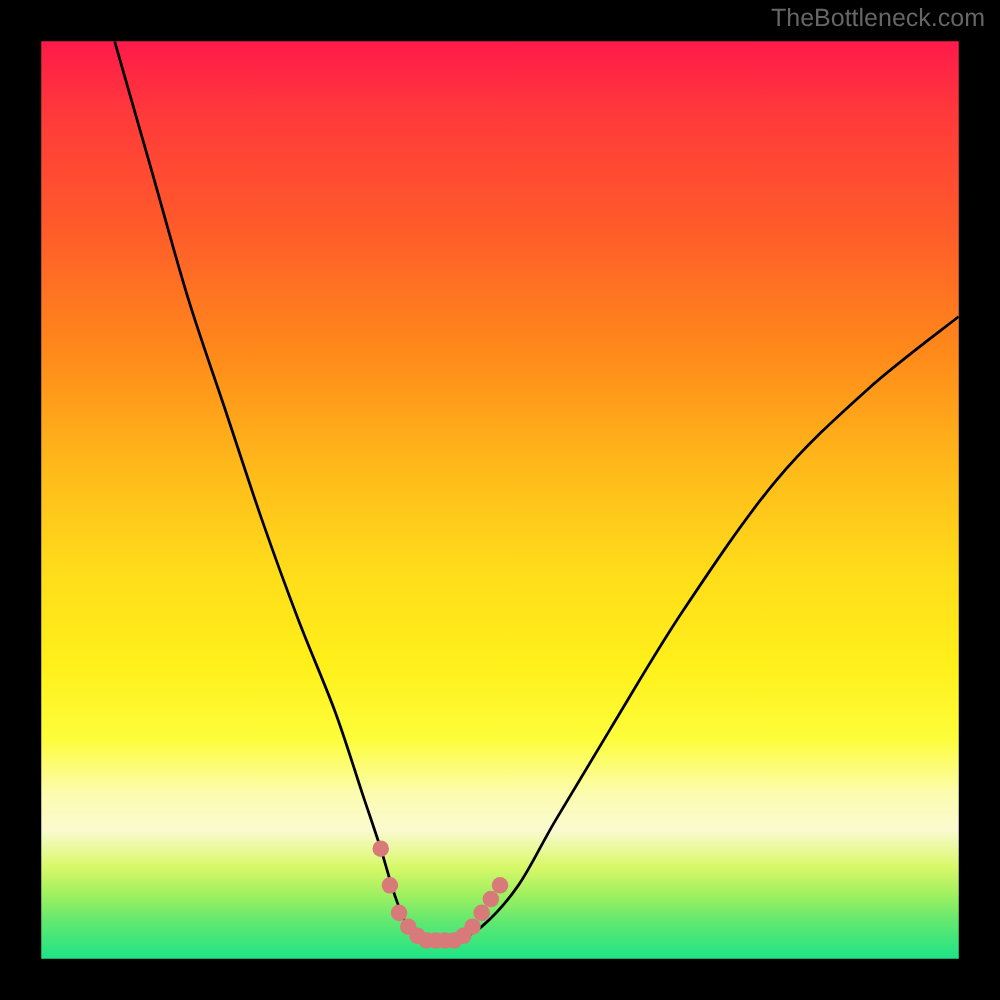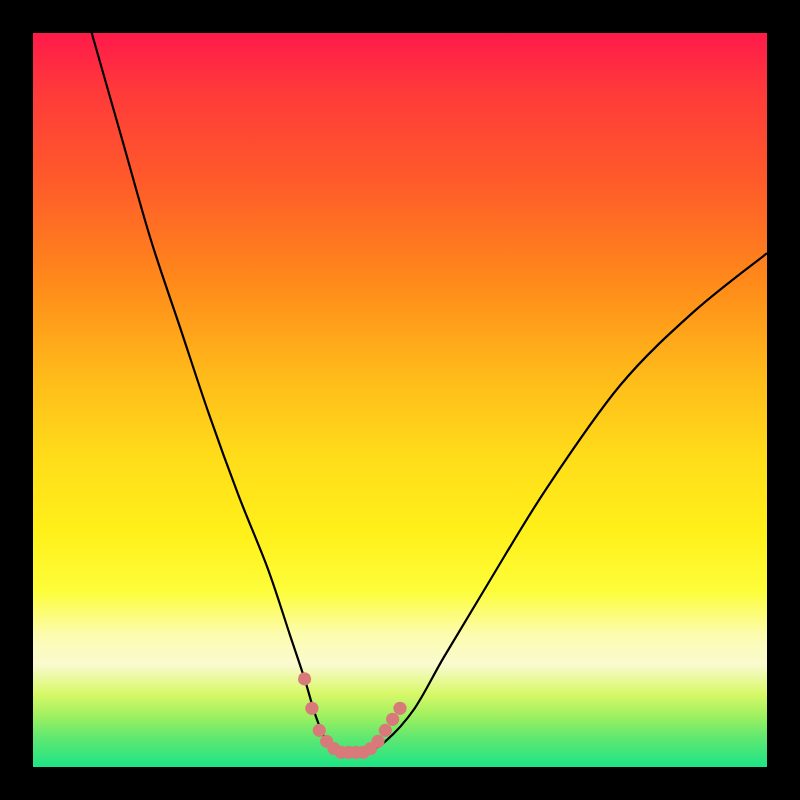--- a/index.html
+++ b/index.html
@@ -51,20 +51,21 @@
     left: 33px;
     top: 33px;
     width: 734px;
     height: 734px;
   }
 </style>
 </head>
 <body>
 
 <div class="container">
+  <div class="watermark">TheBottleneck.com</div>
   <div class="plot-area"></div>
   <svg class="curves" viewBox="0 0 100 100" preserveAspectRatio="none">
     <path id="black-curve" fill="none" stroke="#000" stroke-width="0.3" d="M 8 0 C 8.666666666666666 2.3333333333333335, 10.666666666666666 9.333333333333332, 12 14 C 13.333333333333334 18.666666666666668, 14.666666666666666 23.666666666666668, 16 28 C 17.333333333333332 32.333333333333336, 18.666666666666668 36, 20 40 C 21.333333333333332 44, 22.666666666666664 48.166666666666664, 24 52 C 25.333333333333336 55.833333333333336, 26.66666666666667 59.5, 28.000000000000004 63 C 29.333333333333336 66.5, 30.833333333333336 69.83333333333333, 32 73 C 33.166666666666664 76.16666666666667, 34.166666666666664 79.5, 35 82 C 35.833333333333336 84.5, 36.416666666666664 86.16666666666667, 37 88 C 37.583333333333336 89.83333333333333, 38 91.58333333333333, 38.5 93 C 39 94.41666666666667, 39.416666666666664 95.66666666666667, 40 96.5 C 40.583333333333336 97.33333333333333, 41.166666666666664 97.75, 42 98 C 42.833333333333336 98.25, 44 98.25, 45 98 C 46 97.75, 46.833333333333336 97.5, 48 96.5 C 49.166666666666664 95.5, 50.666666666666664 93.91666666666667, 52 92 C 53.333333333333336 90.08333333333333, 54.33333333333334 87.83333333333333, 56.00000000000001 85 C 57.66666666666667 82.16666666666667, 59.66666666666667 78.83333333333333, 62 75 C 64.33333333333333 71.16666666666667, 67 66.5, 70 62 C 73 57.5, 76.66666666666667 52, 80 48 C 83.33333333333333 44, 86.66666666666667 41, 90 38 C 93.33333333333333 35, 98.33333333333333 31.333333333333332, 100 30"></path>
     <g id="pink-dots">
         <circle cx="37" cy="88" r="0.9" fill="#d97a7a"></circle>
         <circle cx="38" cy="92" r="0.9" fill="#d97a7a"></circle>
         <circle cx="39" cy="95" r="0.9" fill="#d97a7a"></circle>
         <circle cx="40" cy="96.5" r="0.9" fill="#d97a7a"></circle>
         <circle cx="41" cy="97.5" r="0.9" fill="#d97a7a"></circle>
         <circle cx="42" cy="98" r="0.9" fill="#d97a7a"></circle>

